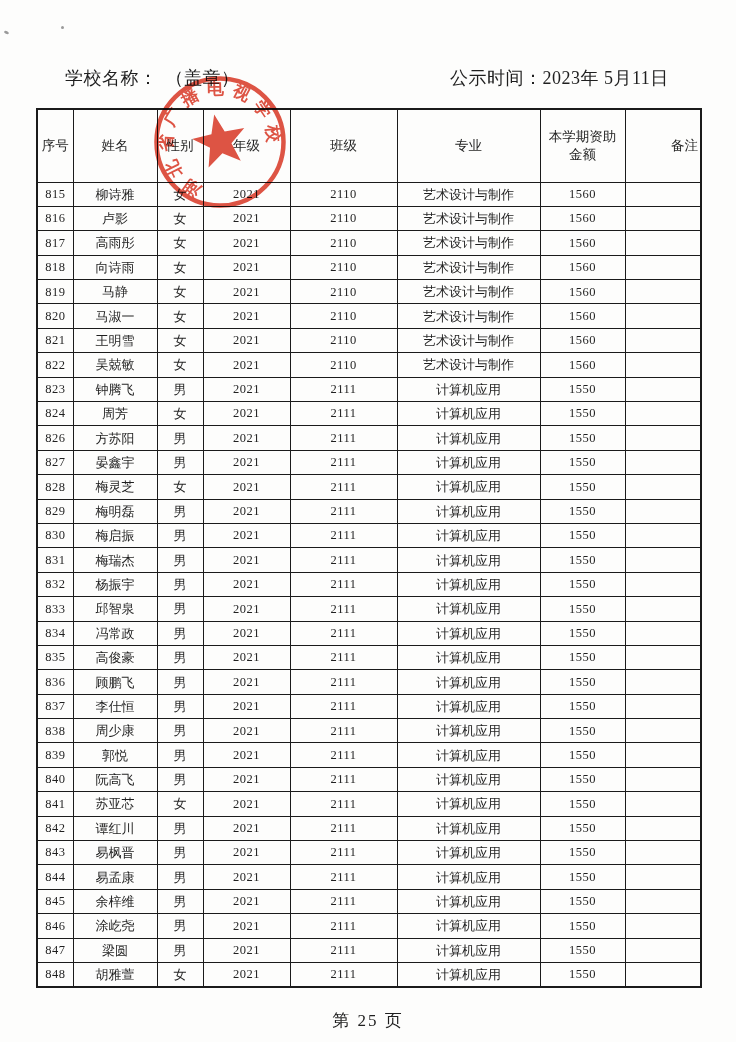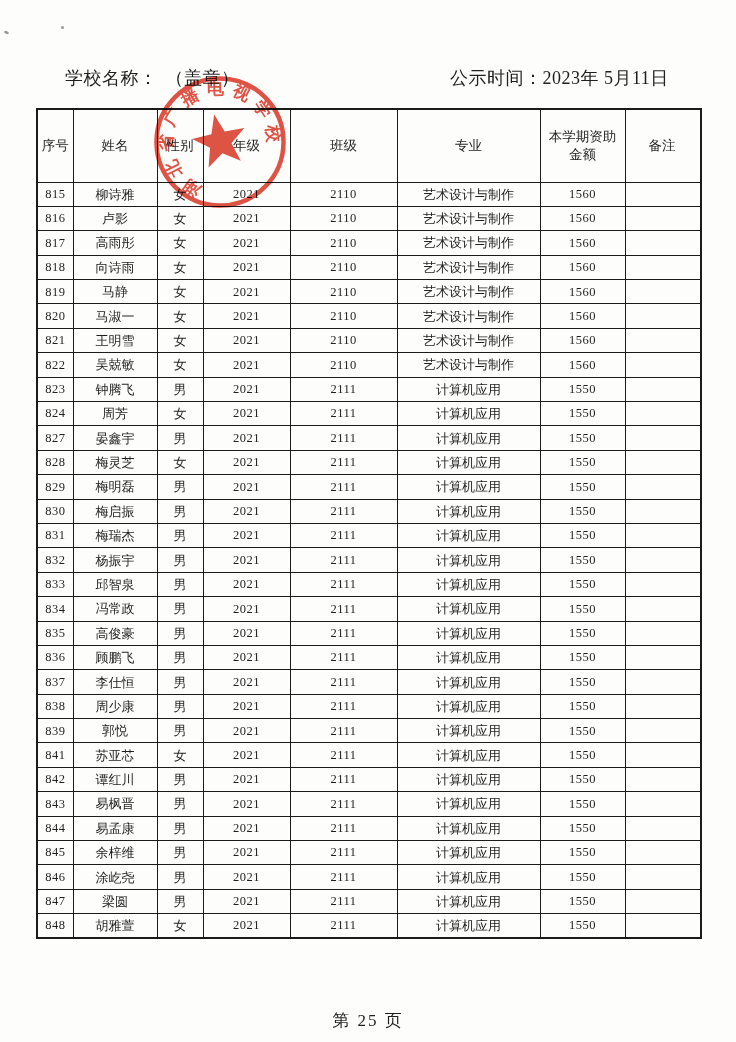--- a/index.html
+++ b/index.html
@@ -25,21 +25,21 @@
     border:2.2px solid #1b1b1b;
   }
   table.subsidy th, table.subsidy td{
     border:1.5px solid #1b1b1b;
     text-align:center;vertical-align:middle;
     padding:0 2px;overflow:hidden;white-space:normal;
   }
   table.subsidy thead tr{height:73px;}
   table.subsidy tbody tr{height:24.4px;}
   table.subsidy th{font-weight:normal;font-size:13.5px;line-height:1.35;}
-  table.subsidy th.col-remark{text-align:left;padding-left:23px;margin-top:43px;}
+  table.subsidy th.col-remark{text-align:right;padding-left:16px;margin-top:43px;}
   table.subsidy td{font-size:13px;line-height:1;}
   table.subsidy td.col-index, table.subsidy td.col-grade,
   table.subsidy td.col-class, table.subsidy td.col-amount{
     font-size:12.5px;letter-spacing:.5px;
   }
   .seal{
     position:absolute;left:145px;top:67px;
     mix-blend-mode:multiply;opacity:.9;pointer-events:none;
   }
   .seal .ring{stroke:#dc4130;fill:none;}
@@ -188,20 +188,30 @@
           <td class="col-index">824</td>
           <td class="col-name">周芳</td>
           <td class="col-gender">女</td>
           <td class="col-grade">2021</td>
           <td class="col-class">2111</td>
           <td class="col-major">计算机应用</td>
           <td class="col-amount">1550</td>
           <td class="col-remark"></td>
         </tr>
         <tr>
+          <td class="col-index">826</td>
+          <td class="col-name">方苏阳</td>
+          <td class="col-gender">男</td>
+          <td class="col-grade">2021</td>
+          <td class="col-class">2111</td>
+          <td class="col-major">计算机应用</td>
+          <td class="col-amount">1550</td>
+          <td class="col-remark"></td>
+        </tr>
+        <tr>
           <td class="col-index">827</td>
           <td class="col-name">晏鑫宇</td>
           <td class="col-gender">男</td>
           <td class="col-grade">2021</td>
           <td class="col-class">2111</td>
           <td class="col-major">计算机应用</td>
           <td class="col-amount">1550</td>
           <td class="col-remark"></td>
         </tr>
         <tr>
@@ -310,20 +320,30 @@
           <td class="col-gender">男</td>
           <td class="col-grade">2021</td>
           <td class="col-class">2111</td>
           <td class="col-major">计算机应用</td>
           <td class="col-amount">1550</td>
           <td class="col-remark"></td>
         </tr>
         <tr>
           <td class="col-index">839</td>
           <td class="col-name">郭悦</td>
+          <td class="col-gender">男</td>
+          <td class="col-grade">2021</td>
+          <td class="col-class">2111</td>
+          <td class="col-major">计算机应用</td>
+          <td class="col-amount">1550</td>
+          <td class="col-remark"></td>
+        </tr>
+        <tr>
+          <td class="col-index">840</td>
+          <td class="col-name">阮高飞</td>
           <td class="col-gender">男</td>
           <td class="col-grade">2021</td>
           <td class="col-class">2111</td>
           <td class="col-major">计算机应用</td>
           <td class="col-amount">1550</td>
           <td class="col-remark"></td>
         </tr>
         <tr>
           <td class="col-index">841</td>
           <td class="col-name">苏亚芯</td>

